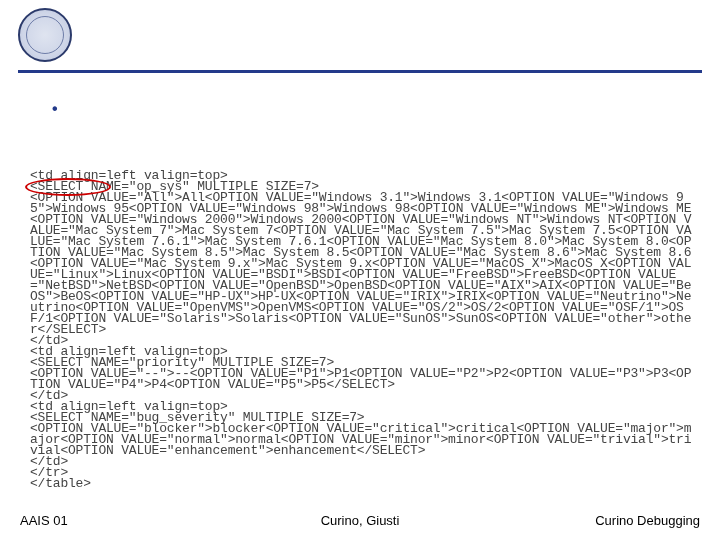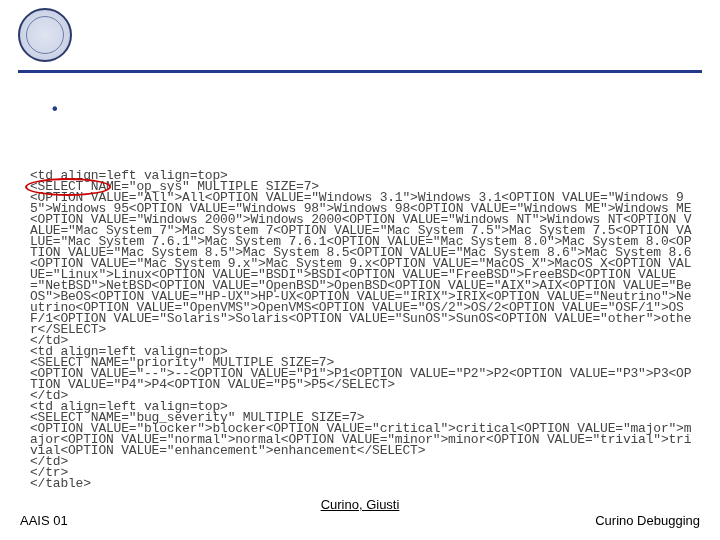--- a/index.html
+++ b/index.html
@@ -98,21 +98,21 @@
   }
   .footer {
     position: absolute;
     bottom: 12px;
     left: 20px;
     right: 20px;
     font-size: 13px;
     color: #000;
   }
   .footer-left  { position: absolute; left: 0;  bottom: 0; }
-  .footer-center{ position: absolute; left: 50%; transform: translateX(-50%); bottom: 16px; text-decoration: underline; }
+  .footer-center{ position: absolute; left: 50%; transform: translateX(-50%); bottom: 0; }
   .footer-right { position: absolute; right: 0; bottom: 0; }
 </style>
 </head>
 <body>
 
 <div class="slide">
 
   <div class="logo"></div>
 
   <div class="title-underline"></div>

